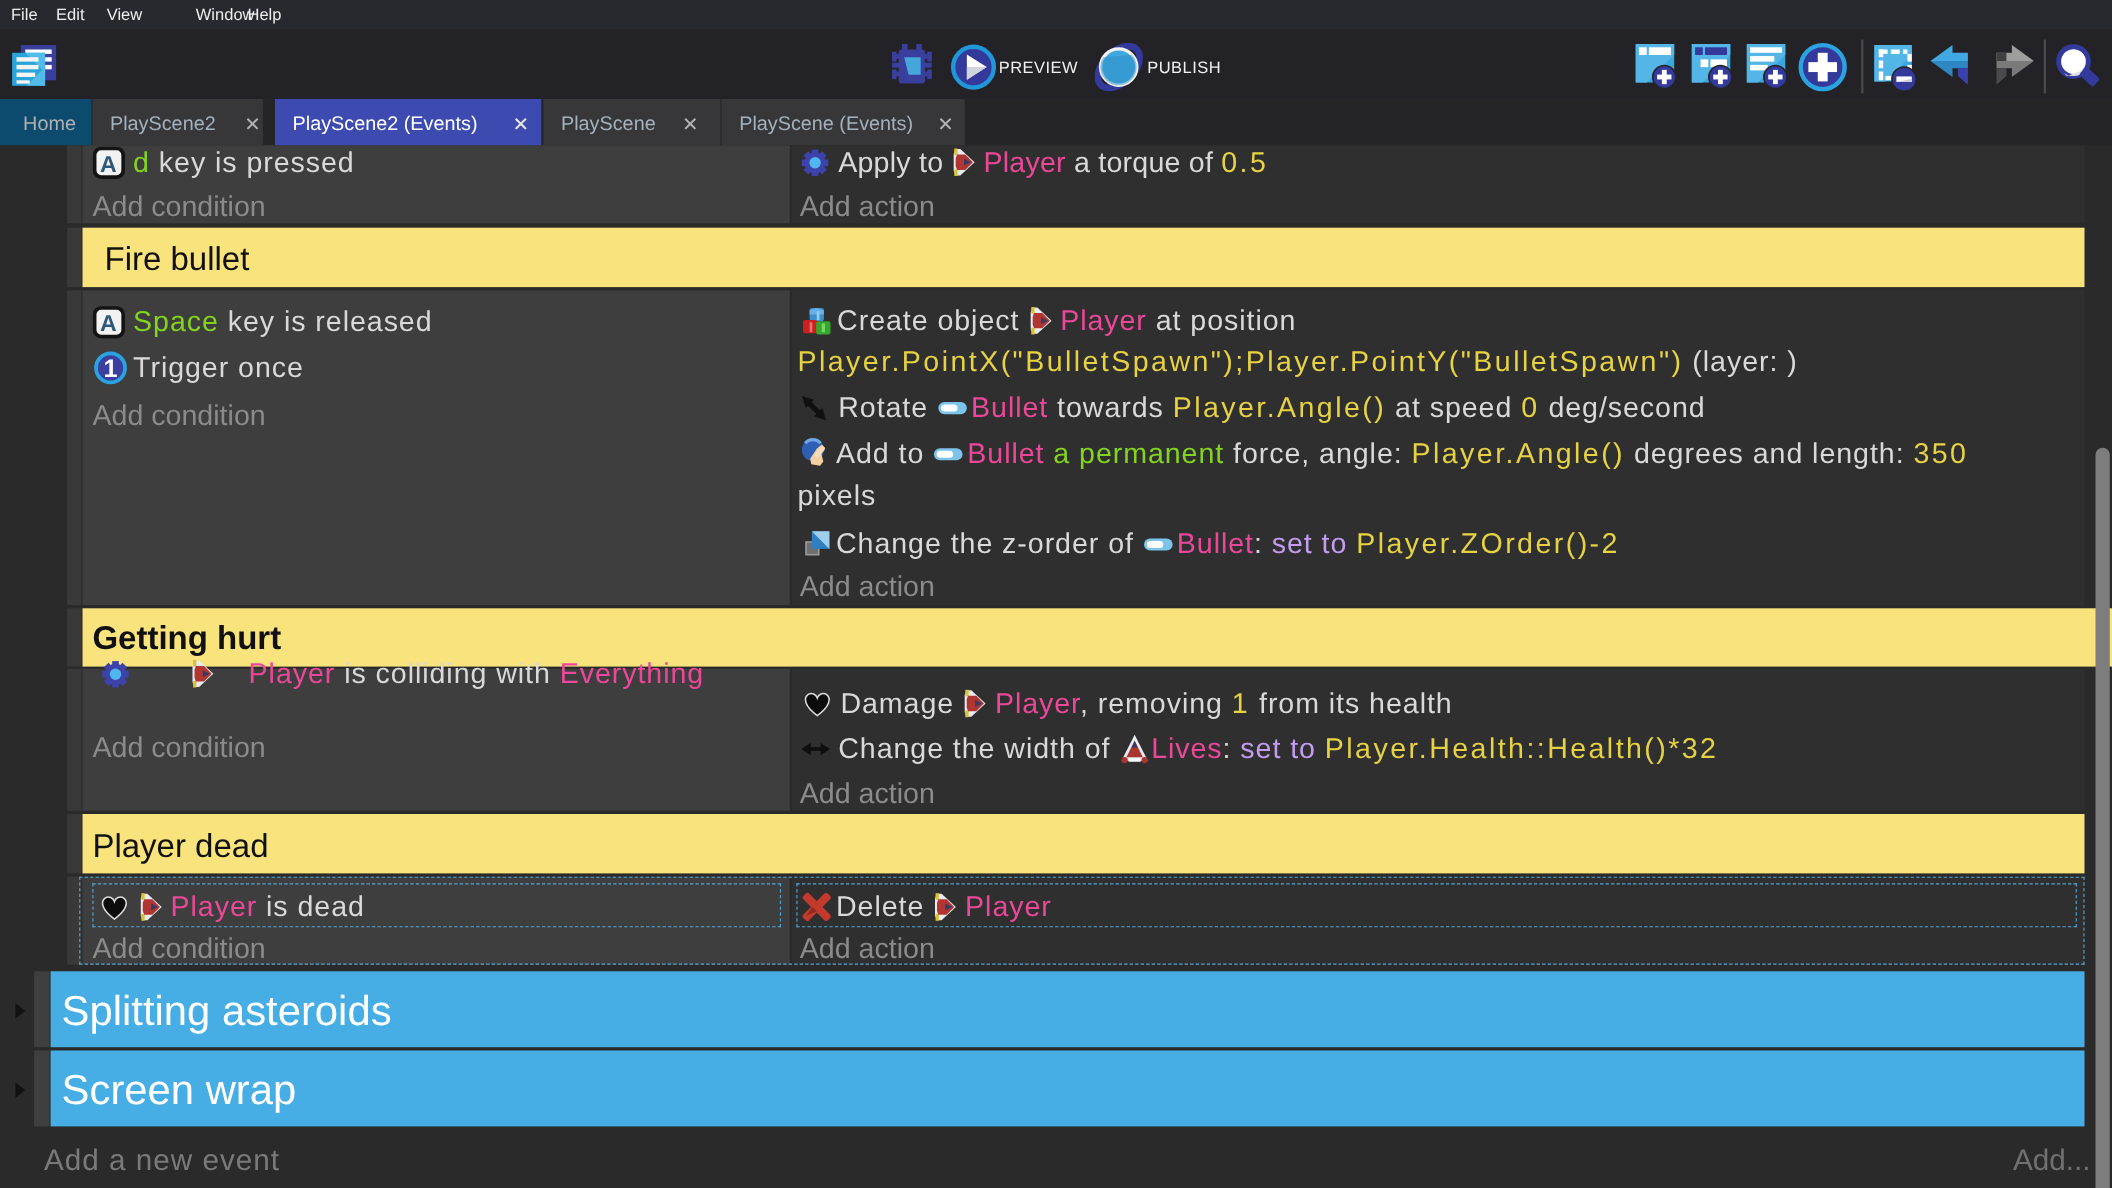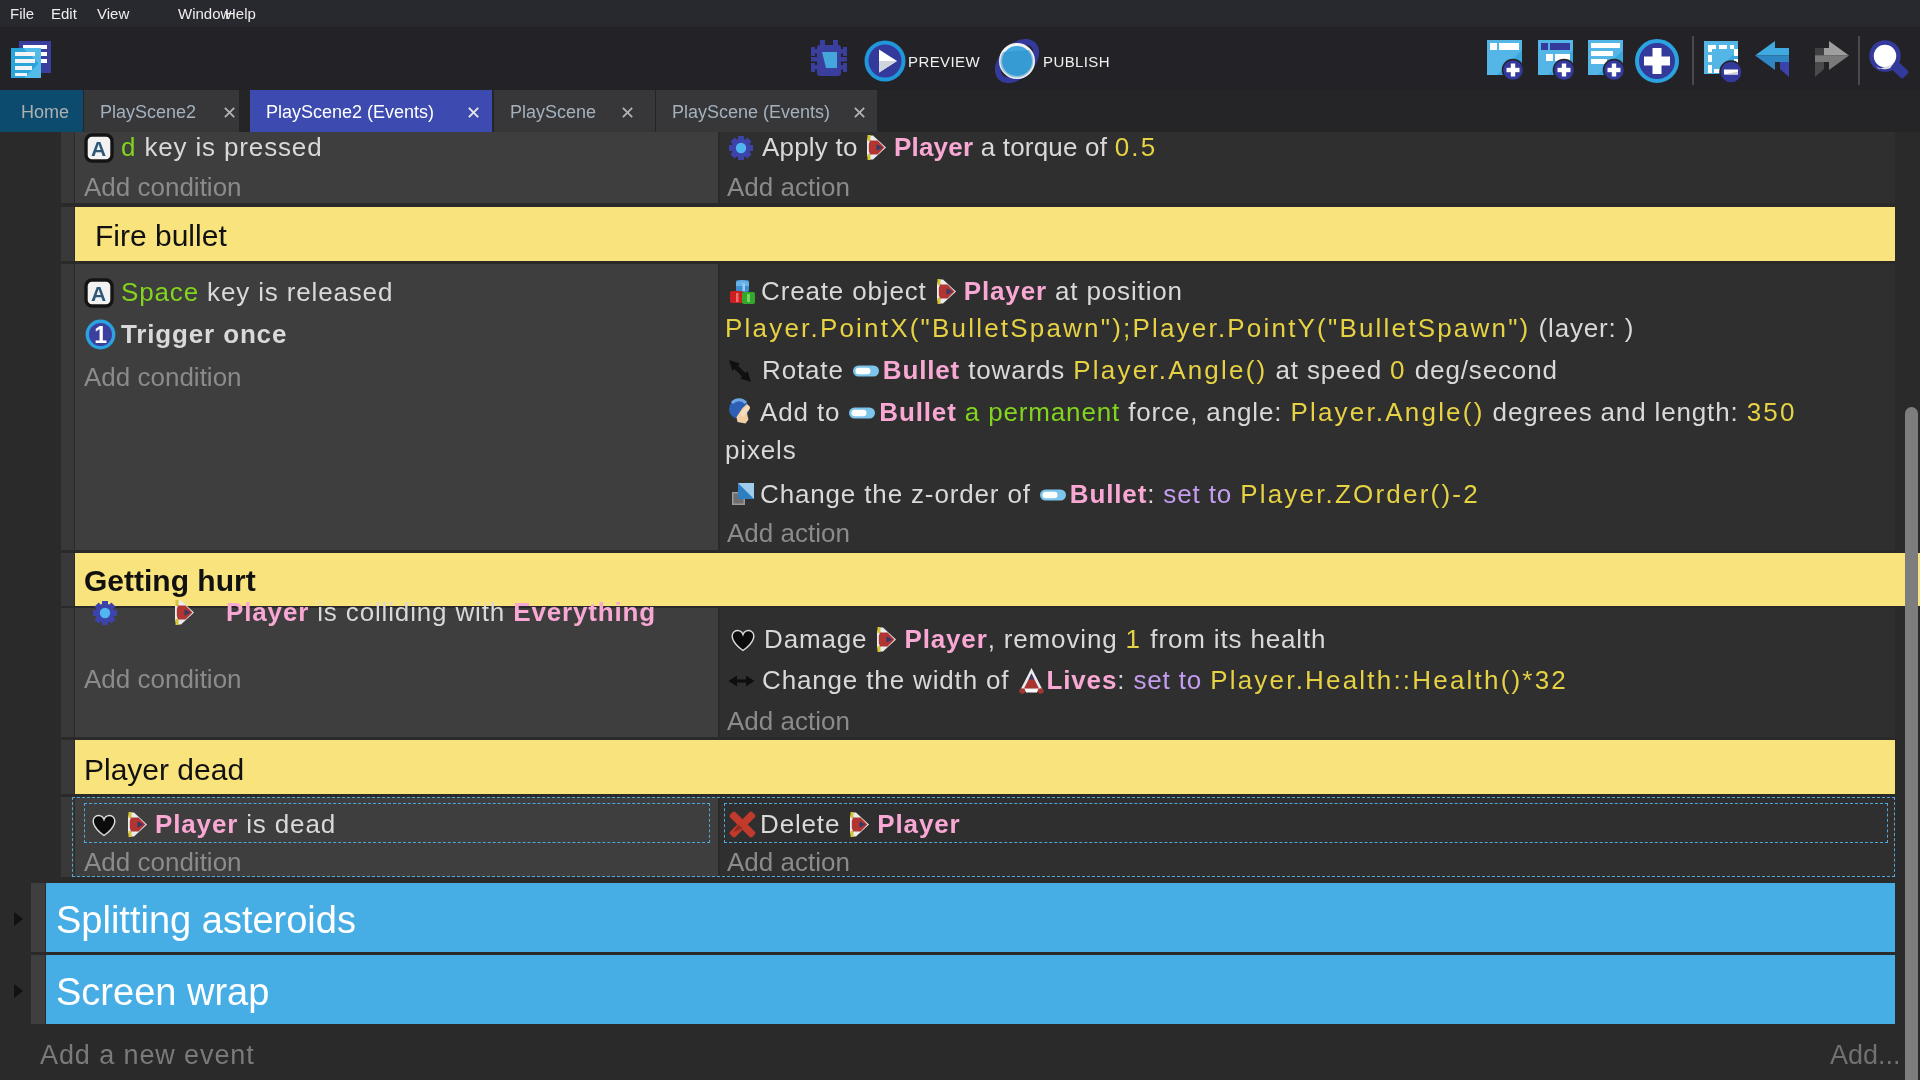--- a/index.html
+++ b/index.html
@@ -17,21 +17,21 @@
 .toolbtxt{position:absolute;top:53px;color:#f0f0f0;font-size:15px;letter-spacing:0.4px;z-index:11;}
 
 .handle{position:absolute;background:#393939;}
 .cond{position:absolute;background:#3e3e3e;}
 .act{position:absolute;background:#2f2f30;}
 .comment{position:absolute;background:#f9e37c;color:#111;font-size:30px;}
 .group{position:absolute;background:#47aee5;color:#fff;font-size:38px;}
 .ln{position:absolute;display:flex;align-items:center;height:41px;font-size:26px;color:#d9d9d9;white-space:nowrap;z-index:2;letter-spacing:0.85px;}
 .ln svg{flex:none;}
 .addln{position:absolute;font-size:26px;color:#8b8b8b;white-space:nowrap;z-index:2;}
-.ob{color:#f9a8d4;font-weight:bold;}
+.ob{color:#ec4899;font-weight:normal;}
 .yl{color:#e6d243;letter-spacing:2.2px;}
 .gr{color:#83d41e;}
 .st{color:#c49df0;}
 .tri{position:absolute;width:0;height:0;border-left:9px solid #121212;border-top:7px solid transparent;border-bottom:7px solid transparent;}
 #scrollbar{position:absolute;left:1905px;top:407px;width:13px;height:680px;background:#7d7d7d;border-radius:7px;}
 </style>
 </head>
 <body>
 <div id="root">
 
@@ -84,21 +84,21 @@
           <rect x="2" y="2" width="26" height="26" rx="6" fill="#f2f2f2" stroke="#141414" stroke-width="3.4"></rect>
           <text x="15" y="23" font-size="21" font-weight="bold" fill="#2e5878" text-anchor="middle" font-family="Liberation Sans, sans-serif">A</text>
         </svg>
         <span><span class="gr">Space</span>&nbsp;key is released</span>
       </div>
   <div class="ln" style="left:85px;top:314px;">
         <svg width="31" height="31" viewBox="0 0 31 31" style="margin-right:1px;">
           <circle cx="15.5" cy="15.5" r="13.2" fill="#3b3f9e" stroke="#2ba3e0" stroke-width="3.4"></circle>
           <text x="16" y="24" font-size="23" font-weight="bold" fill="#fff" text-anchor="middle" font-family="Liberation Sans, sans-serif">1</text>
         </svg>
-        <span style="margin-left:4px;font-weight:bold;">Trigger once</span>
+        <span style="margin-left:4px;">Trigger once</span>
       </div>
   <div class="addln" style="left:84px;top:362px;">Add condition</div>
 
   <div class="ln" style="left:728px;top:271px;">
         <svg width="28" height="28" viewBox="0 0 28 28">
           <rect x="8" y="2" width="13" height="12" rx="2" fill="#3f8fd0"></rect>
           <path d="M8 4 L14 2 L21 4 L21 8 L8 8 Z" fill="#6db4e8" opacity="0.9"></path>
           <rect x="14.5" y="5" width="2.5" height="8" fill="#8ecdf4"></rect>
           <rect x="2" y="13" width="13" height="12" rx="2" fill="#cc1f1f"></rect>
           <rect x="8" y="15" width="2.5" height="9" fill="#e87070"></rect>

